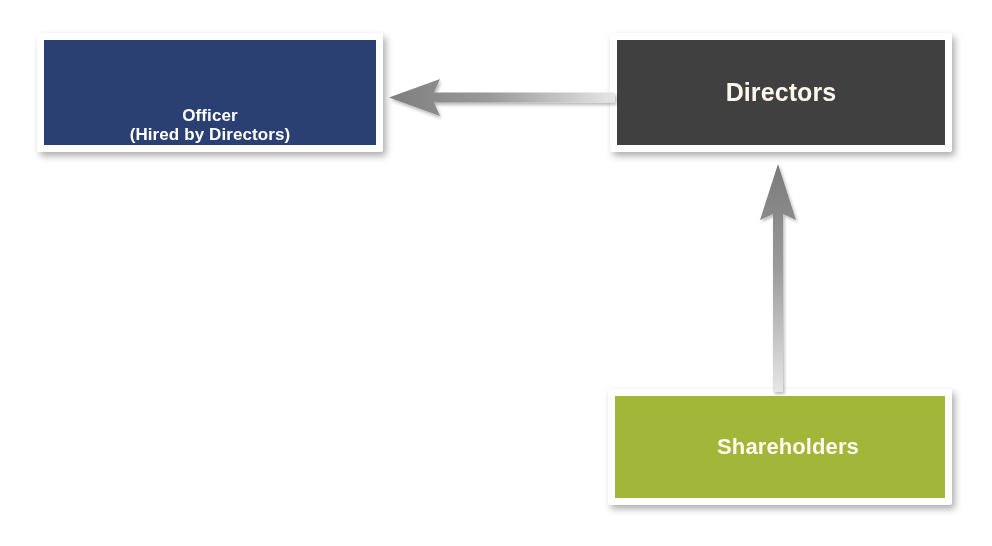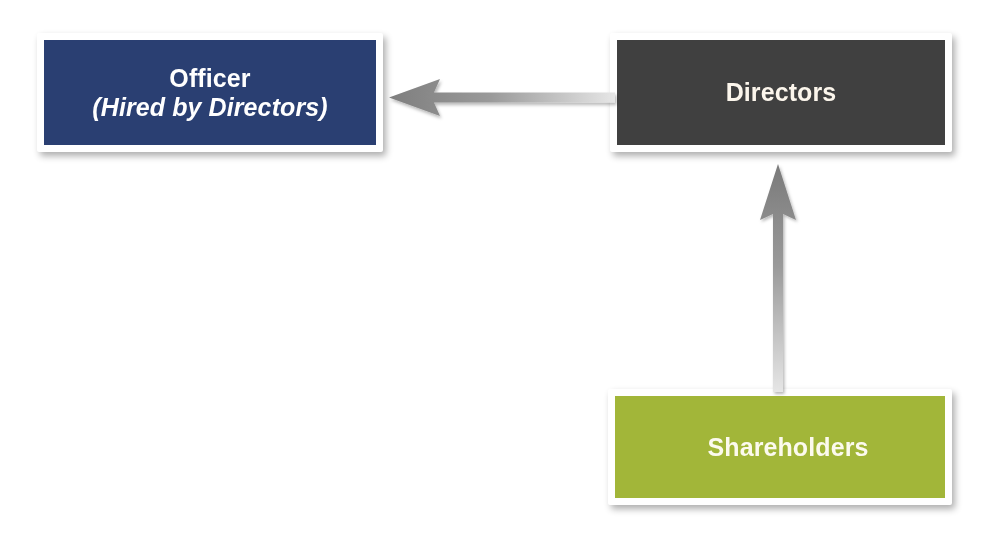--- a/index.html
+++ b/index.html
@@ -34,33 +34,34 @@
     display: flex;
     flex-direction: column;
     align-items: center;
     justify-content: center;
     text-align: center;
     line-height: 1.16;
     font-weight: bold;
     letter-spacing: 0.1px;
   }
   .node .line1 { display: block; }
-  .node .line2 { display: block; font-style: italic; }
+  .node .line2 { display: block; }
 
   
   #node-officer {
     left: 37px;
     top: 33px;
     width: 346px;
     height: 119px;
   }
   #node-officer .fill {
     background: #2A3F72;
     color: #ffffff;
-    font-size: 25px;
+    font-size: 17px;
+    justify-content: flex-end;
   }
 
   
   #node-directors {
     left: 610px;
     top: 33px;
     width: 342px;
     height: 119px;
   }
   #node-directors .fill {
@@ -72,21 +73,21 @@
   
   #node-shareholders {
     left: 608px;
     top: 389px;
     width: 344px;
     height: 116px;
   }
   #node-shareholders .fill {
     background: #A2B639;
     color: #FCFAEE;
-    font-size: 25px;
+    font-size: 22px;
     padding-left: 16px;
   }
 
   
   .arrow-svg {
     position: absolute;
     overflow: visible;
   }
   #arrow-directors-to-officer {
     left: 383px;

